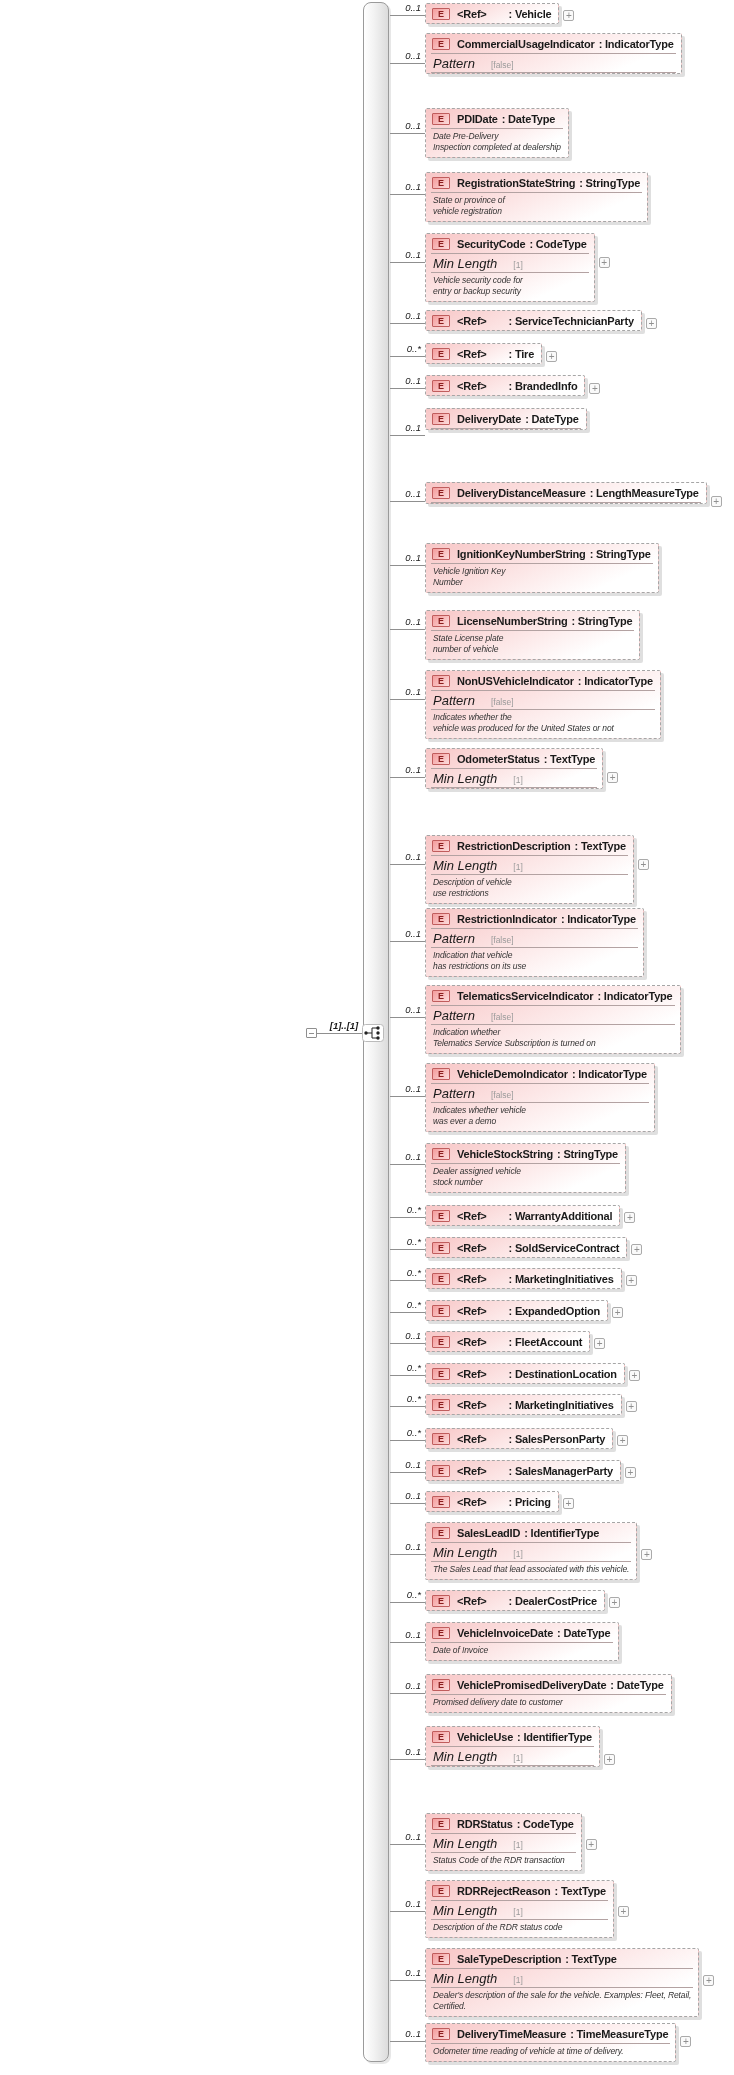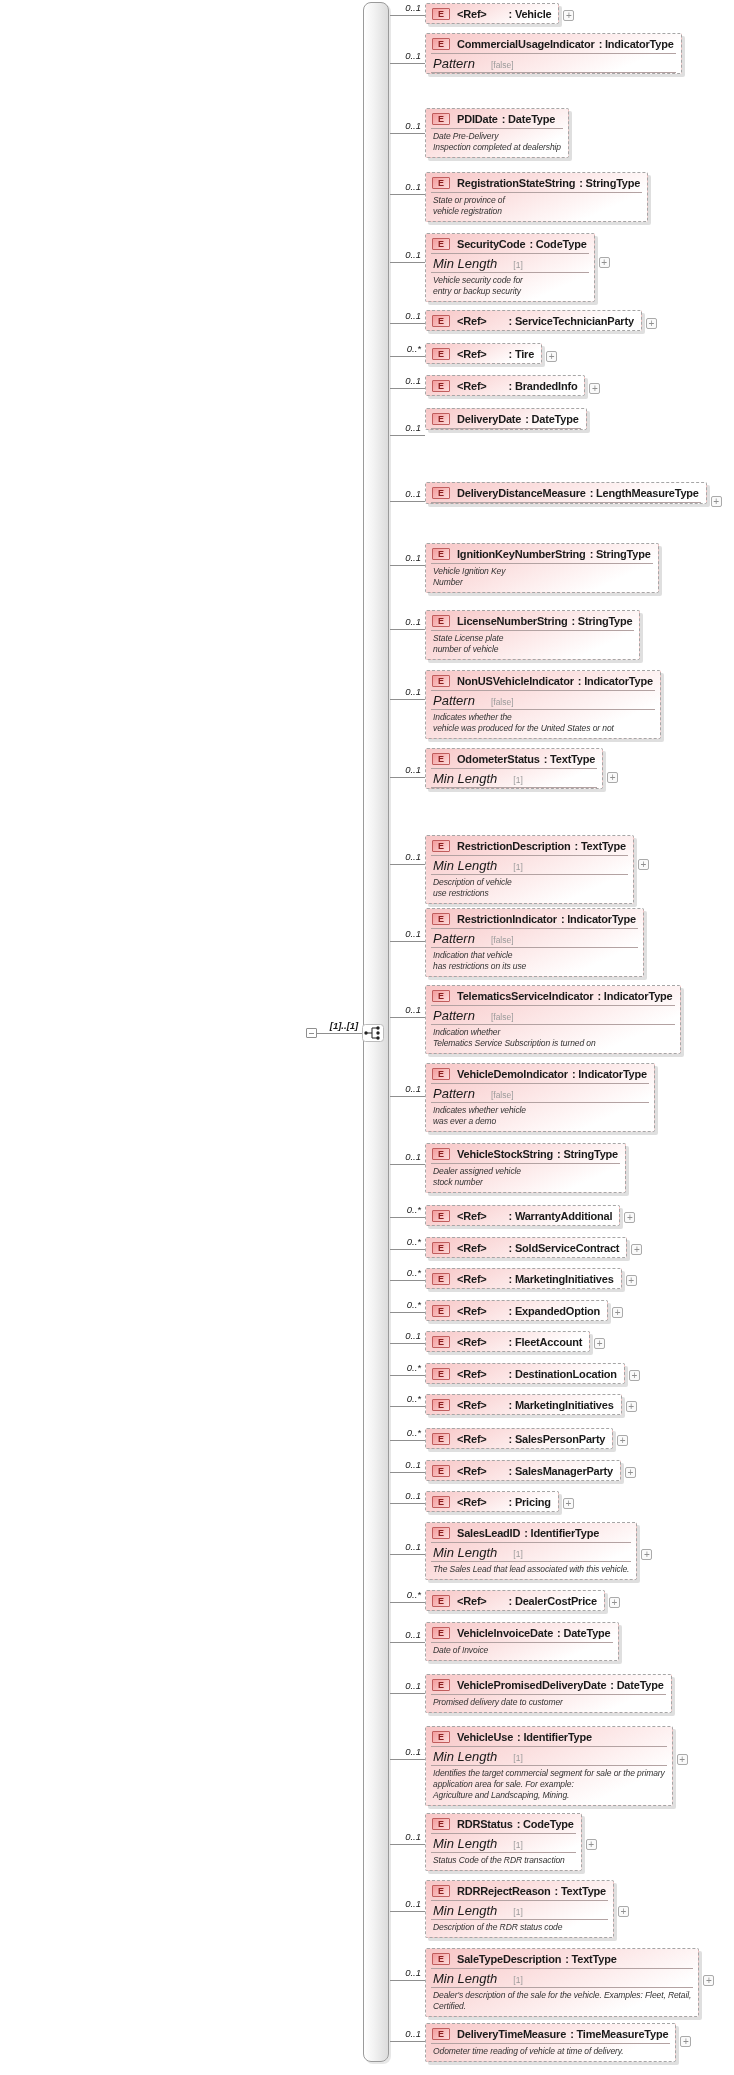--- a/index.html
+++ b/index.html
@@ -587,23 +587,20 @@
             <span class="eicon">E</span>
             <span class="ename">VehicleUse</span>
             <span class="etype">IdentifierType</span>
           </div>
           <div class="sep"></div>
           <div class="facet">
             <span class="fname">Min Length</span>
             <span class="fval">[1]</span>
           </div>
           <div class="sep"></div>
-          <div class="eann">Identifies the target commercial segment for sale or the primary
-application area for sale. For example:
-Agriculture and Landscaping, Mining.</div>
           <span class="plus" style="top: 27px;">+</span>
         </div>
       </div>
       <div class="elem" style="top: 1813px;">
         <div class="branch" style="top: 31px;"></div>
         <span class="card" style="top: 18px;">0..1</span>
         <div class="ebox">
           <div class="etitle">
             <span class="eicon">E</span>
             <span class="ename">RDRStatus</span>

